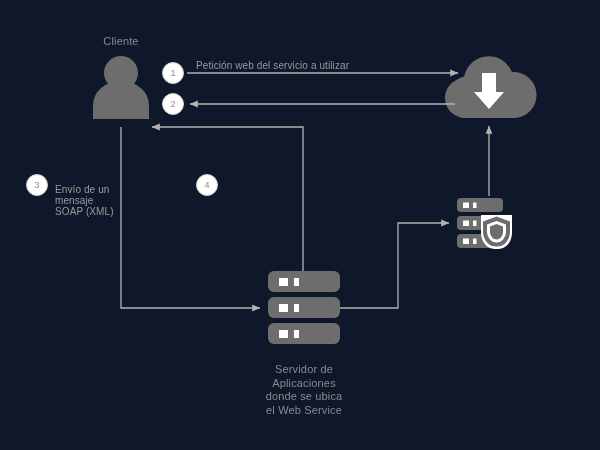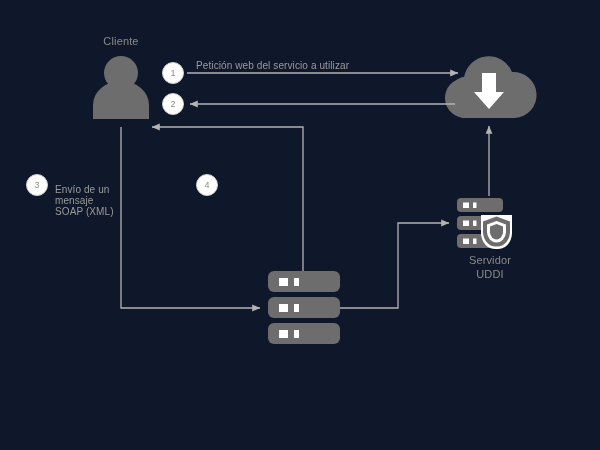--- a/index.html
+++ b/index.html
@@ -128,23 +128,25 @@
     <path d="M121,127 L121,308 L260,308" fill="none" stroke="#b3b3b3" stroke-width="1.3" marker-end="url(#arrow-r)"></path>
 
     <path d="M340,308 L398,308 L398,223 L449,223" fill="none" stroke="#b3b3b3" stroke-width="1.3" marker-end="url(#arrow-r)"></path>
 
     <path d="M489,196 L489,126" fill="none" stroke="#b3b3b3" stroke-width="1.3" marker-end="url(#arrow-r)"></path>
   </svg>
 
   <div class="node-label" style="left:76px; top:35px; width:90px;">Cliente</div>
 
 
-  <div class="node-label" style="left:435px; top:254px; width:110px;">Servidor
-UDDI</div>
 
+  <div class="node-label" style="left:244px; top:363px; width:120px;">Servidor de
+Aplicaciones
+donde se ubica
+el Web Service</div>
 
   <div class="circle-num" style="left:162px; top:62px;">1</div>
   <div class="step-text" style="left:196px; top:60px; width:230px;">Petición web del servicio a utilizar</div>
 
   <div class="circle-num" style="left:162px; top:93px;">2</div>
 
   <div class="circle-num" style="left:26px; top:174px;">3</div>
   <div class="step-text" style="left:55px; top:168px; width:80px;margin-top:16px;">Envío de un
 mensaje
 SOAP (XML)</div>

